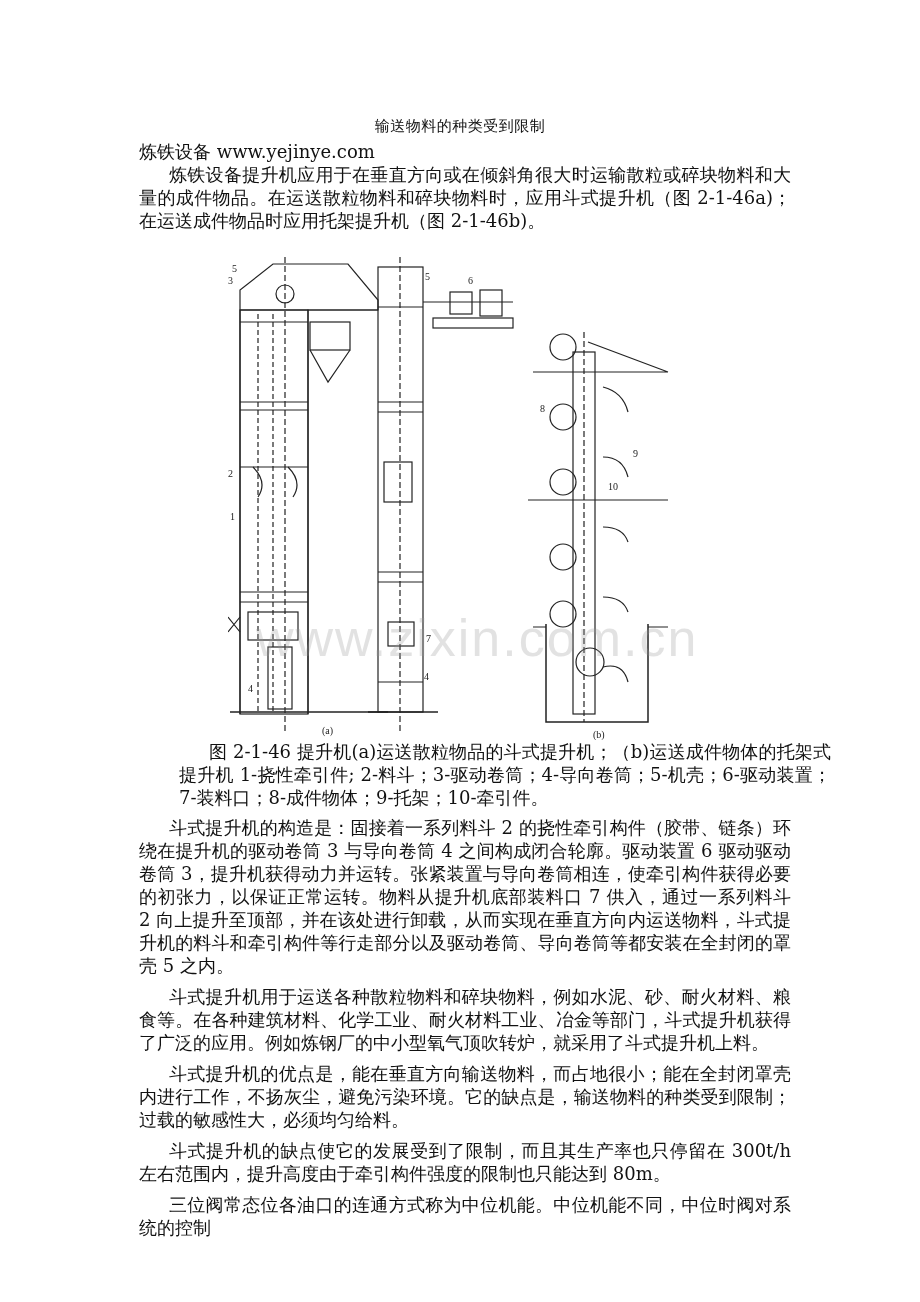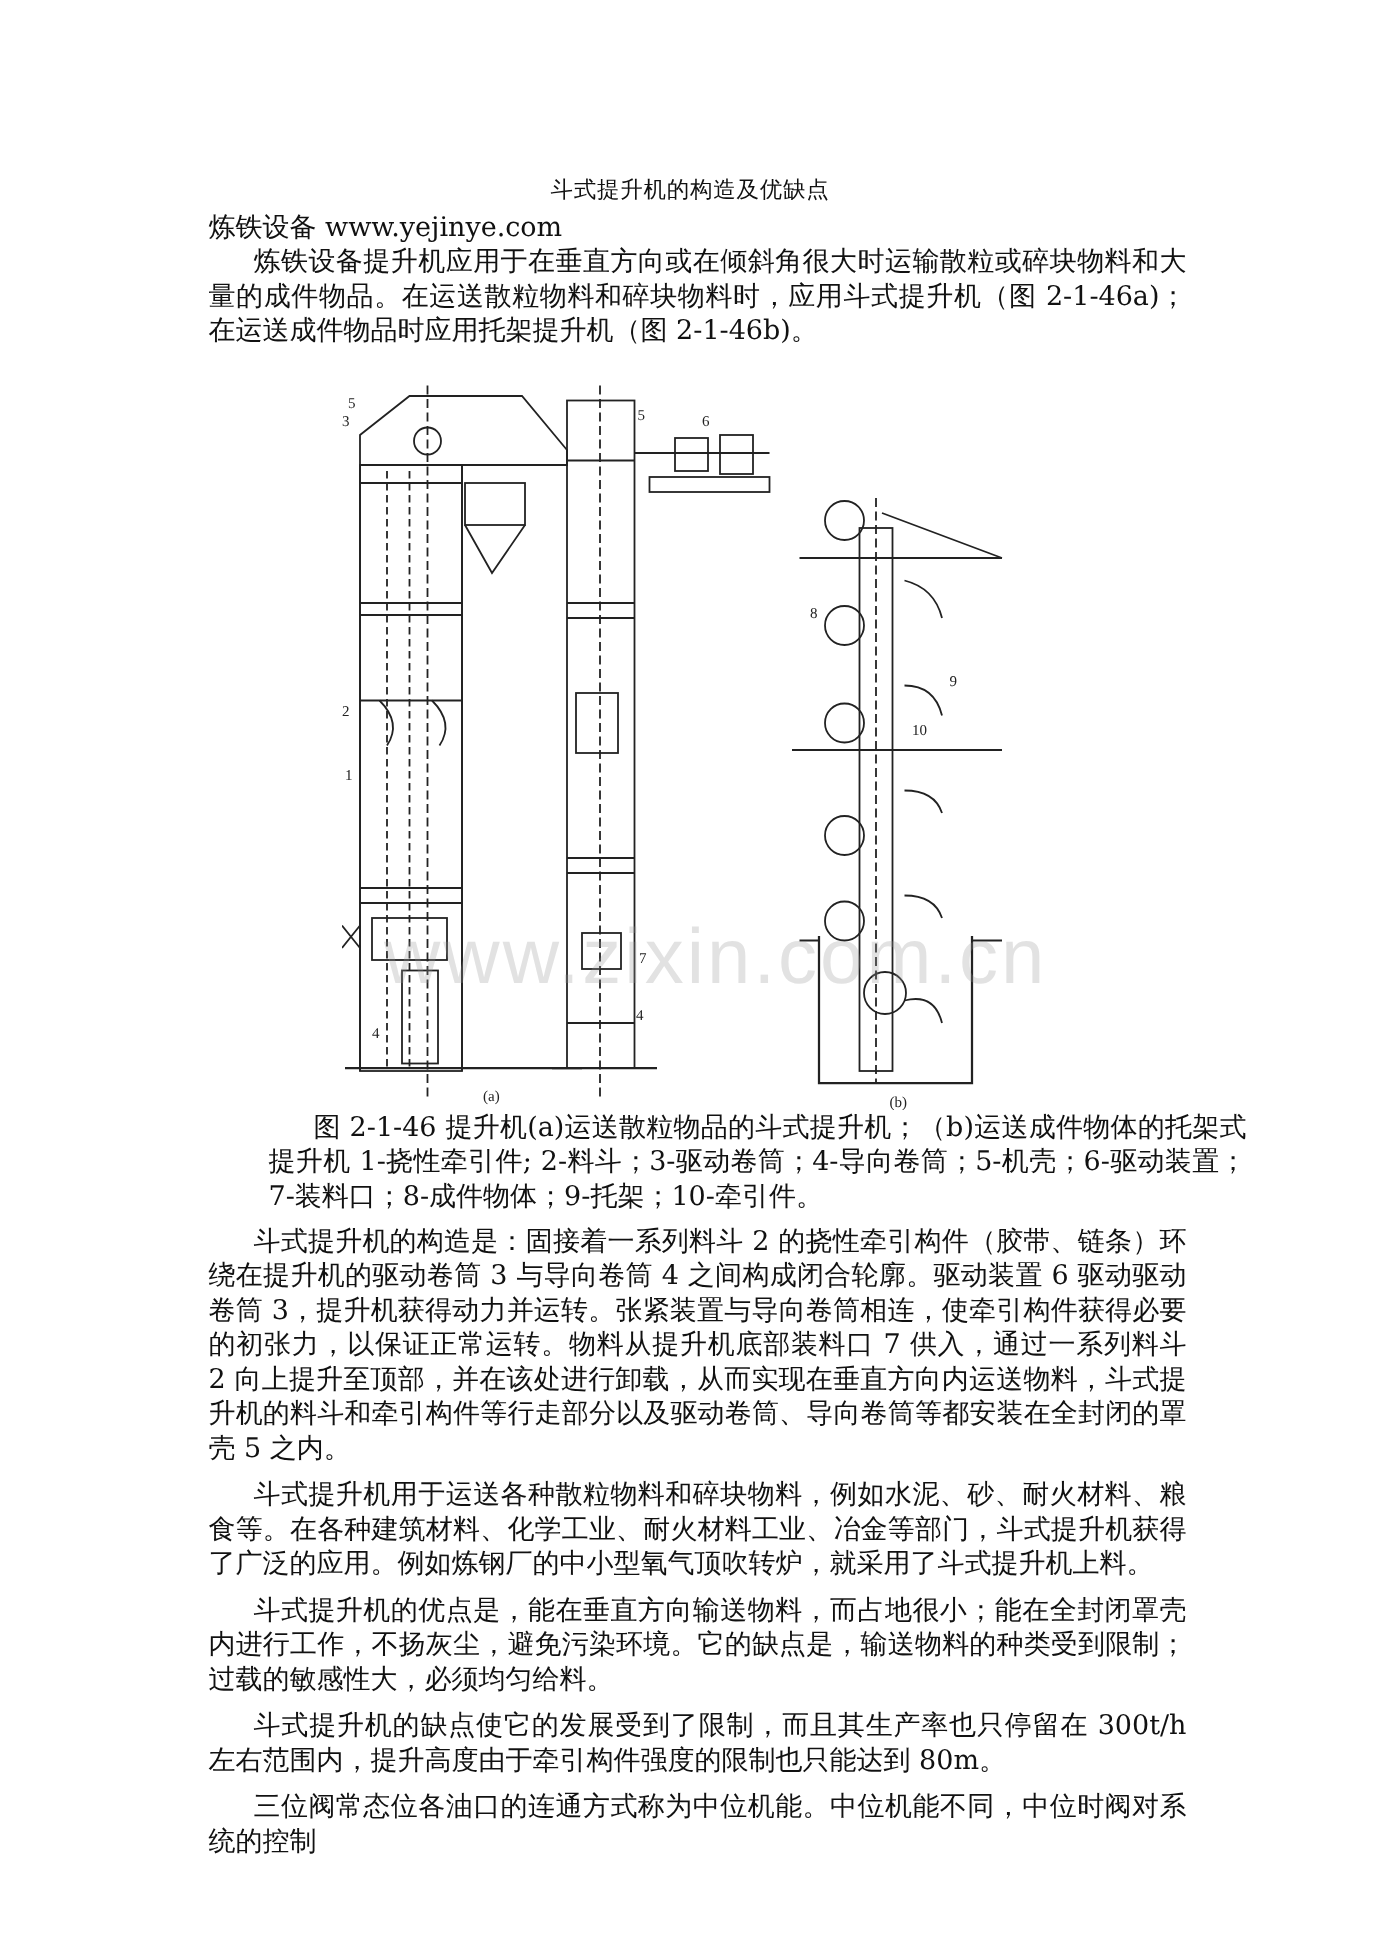--- a/index.html
+++ b/index.html
@@ -18,21 +18,21 @@
   .p + .p { margin-top: 8px; }
   .watermark { position: absolute; left: 232px; top: 608px; font-family: "Liberation Sans", sans-serif;
                font-size: 52px; color: rgba(150,150,150,0.28); letter-spacing: 2px; pointer-events: none; margin-left: 24px; }
   .figlabel { font-family: "Liberation Serif", serif; font-size: 10px; fill: #222; }
 </style>
 </head>
 <body>
 
 <div class="page">
 
-  <div class="title">斗式提升机的构造及优缺点</div>
+  <div class="title">输送物料的种类受到限制</div>
 
   <div class="text-col" id="block1">
     <p class="p noindent">炼铁设备 www.yejinye.com</p>
     <p class="p" style="margin-top:0">炼铁设备提升机应用于在垂直方向或在倾斜角很大时运输散粒或碎块物料和大量的成件物品。在运送散粒物料和碎块物料时，应用斗式提升机（图 2-1-46a)；在运送成件物品时应用托架提升机（图 2-1-46b)。</p>
   </div>
 
   <div id="figure">
     <svg width="480" height="488" viewBox="0 0 480 488" xmlns="http://www.w3.org/2000/svg">
       <g stroke="#222" fill="none" stroke-width="1.2">
 

